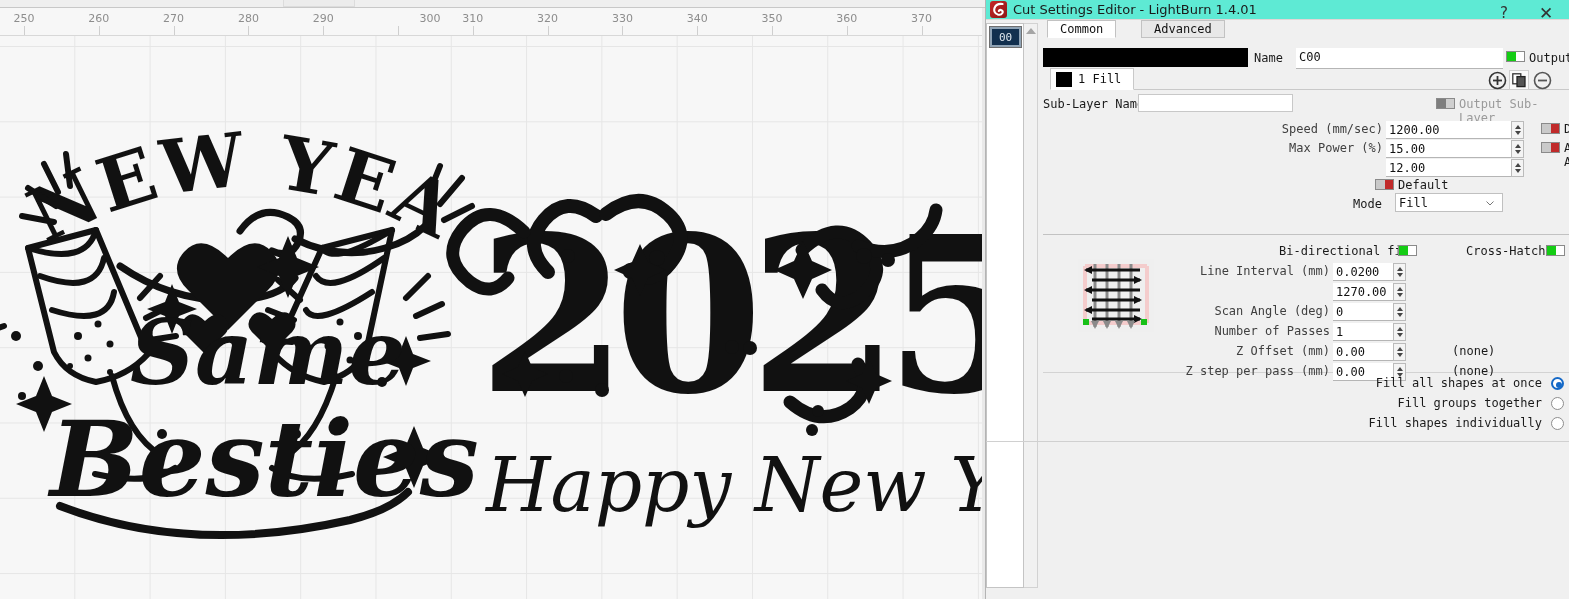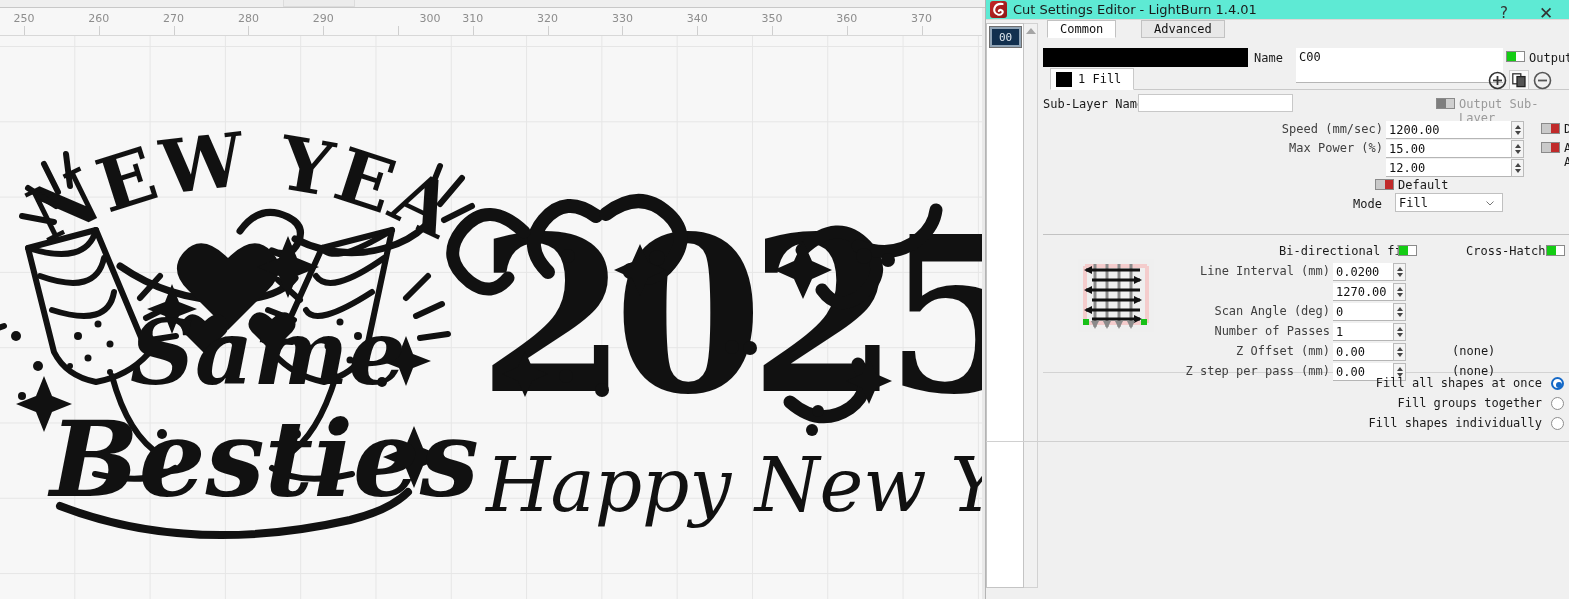--- a/index.html
+++ b/index.html
@@ -116,21 +116,21 @@
   
   #colorbar {
     position: absolute; left: 0px; top: 28px; width: 205px; height: 19px;
     background: #000;
   }
   #name-label {
     position: absolute; left: 211px; top: 31px;
     font-size: 12px; color: #1a1a1a;
   }
   #name-input {
-    position: absolute; left: 253px; top: 28px; width: 207px; height: 35px;
+    position: absolute; left: 253px; top: 28px; width: 207px; height: 21px;
     background: #fff; border: none; border-bottom: 1px solid #b5b5b5;
     font-family: "DejaVu Sans Mono", monospace; font-size: 12px;
     color: #111; padding: 0 3px; line-height: 19px;
   }
   #output-toggle { position: absolute; left: 463px; top: 31px; }
   #output-label { position: absolute; left: 486px; top: 31px; font-size: 12px; color: #1a1a1a; }
 
   
   #fill-tabstrip {
     position: absolute; left: 7px; top: 48px; width: 520px; height: 22px;

